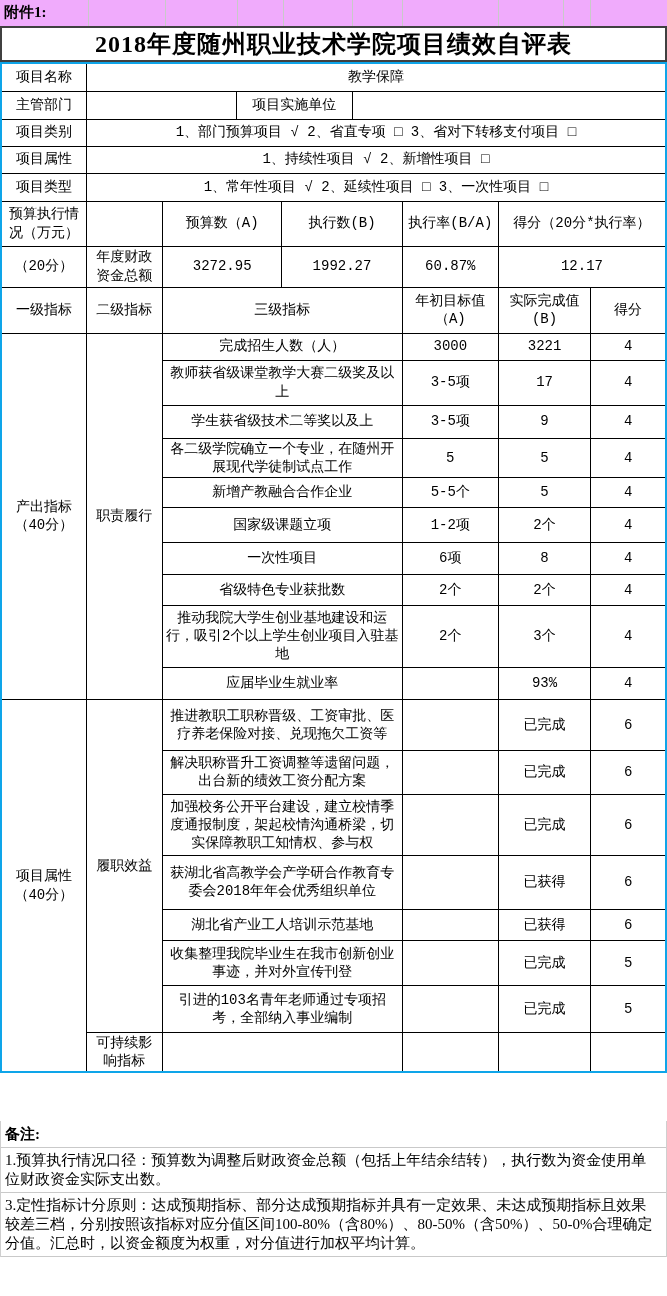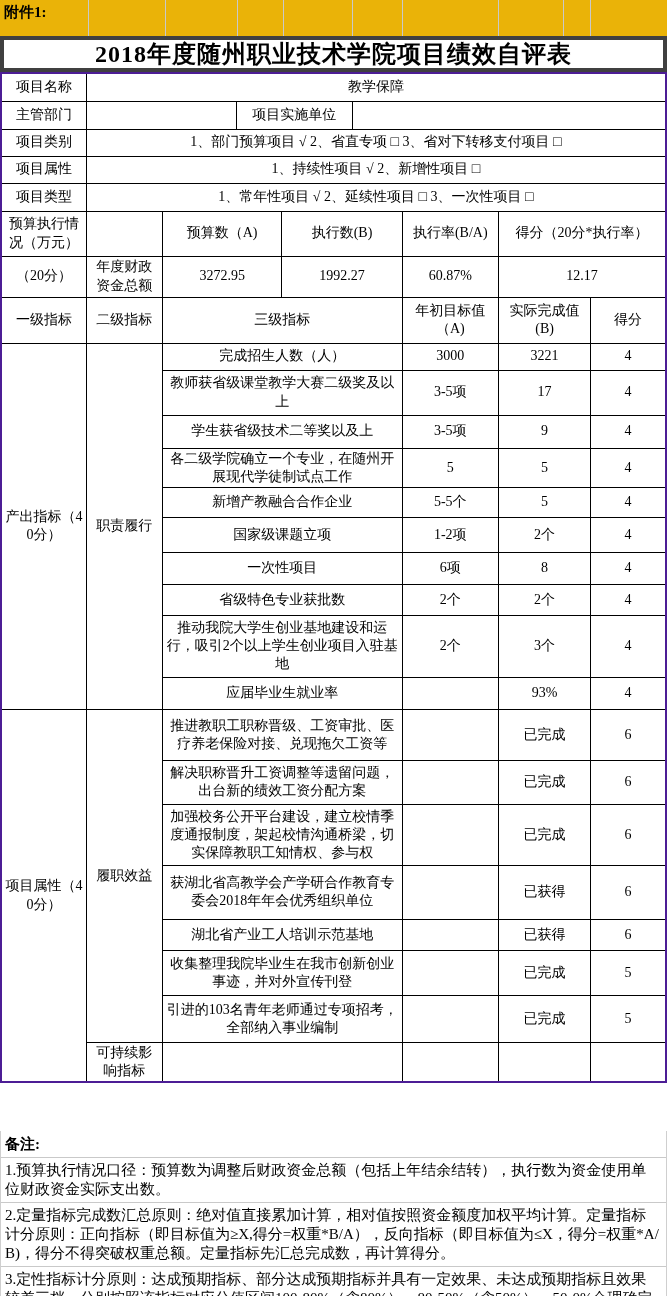--- a/index.html
+++ b/index.html
@@ -1,33 +1,33 @@
 <!DOCTYPE html>
 <html><head>
 <meta charset="utf-8">
 <style>
   * { box-sizing: border-box; margin: 0; padding: 0; }
   body { background: #e8e8e8; font-family: "Liberation Serif", "DejaVu Serif", serif; color: #000; }
   .page { position: relative; width: 667px; height: 1296px; background: #fff; overflow: hidden; }
 
   
-  .top-strip { position: relative; height: 36px; background: #eab308; }
+  .top-strip { position: relative; height: 26px; background: #f0abfc; }
   .top-strip .vline { position: absolute; top: 0; bottom: 0; width: 1px; background: #c9c9c9; }
   .attachment { position: absolute; left: 4px; top: 3px; font-size: 15px; font-weight: bold; }
 
-  .title-box { height: 36px; border: 4px solid #404040; display: flex; align-items: center; justify-content: center; }
+  .title-box { height: 36px; border: 2px solid #404040; display: flex; justify-content: center; }
   .title-box .t { font-size: 24px; font-weight: bold; letter-spacing: 1px; }
 
   .date-row { position: relative; height: 28px; border-left: 2px solid #000; border-right: 2px solid #000; background: #fff; }
   .date-row .vline { position: absolute; top: 0; bottom: 0; width: 1px; background: #b5b5b5; }
   .fill-date { position: absolute; left: 5px; top: 5px; font-size: 15px; font-weight: bold; }
   .total-label { position: absolute; left: 495px; width: 68px; top: 5px; text-align: center; font-size: 15px; font-weight: bold; }
   .total-value { position: absolute; left: 563px; width: 97px; top: 5px; text-align: center; font-size: 15px; }
 
-  table.main { border-collapse: collapse; table-layout: fixed; width: 667px; border: 2px solid #4c1d95; }
+  table.main { border-collapse: collapse; table-layout: fixed; width: 667px; border: 2px solid #0ea5e9; font-family: Liberation Mono, monospace; }
   table.main td { border: 1px solid #000; padding: 1px 3px; vertical-align: middle; text-align: center; font-size: 14px; line-height: 1.3; overflow: hidden; word-break: break-all; }
   td.left { text-align: left; padding-left: 5px; }
   td.lbl { font-size: 14px; }
 
   .notes { border-left: 1px solid #cfcfcf; border-right: 1px solid #cfcfcf; }
   .note-row { border-bottom: 1px solid #c9c9c9; font-size: 15px; line-height: 19px; padding: 3px 5px 3px 4px; word-break: break-all; }
   .note-label { font-weight: bold; font-size: 15px; padding: 4px 4px 3px 4px; border-bottom: 1px solid #c9c9c9; margin-top: 48px; }
 </style>
 </head>
 <body>
@@ -233,18 +233,17 @@
       <td></td>
       <td></td>
       <td></td>
     </tr>
   </tbody>
     </table>
 
   <div class="notes">
     <div class="note-label">备注:</div>
     <div class="note-row">1.预算执行情况口径：预算数为调整后财政资金总额（包括上年结余结转），执行数为资金使用单位财政资金实际支出数。</div>
-    <div class="note-row">2.定量指标完成数汇总原则：绝对值直接累加计算，相对值按照资金额度加权平均计算。定量指标计分原则：正向指标（即目标值为≥X,得分=权重*B/A），反向指标（即目标值为≤X，得分=权重*A/B)，得分不得突破权重总额。定量指标先汇总完成数，再计算得分。</div>
     <div class="note-row">3.定性指标计分原则：达成预期指标、部分达成预期指标并具有一定效果、未达成预期指标且效果较差三档，分别按照该指标对应分值区间100-80%（含80%）、80-50%（含50%）、50-0%合理确定分值。汇总时，以资金额度为权重，对分值进行加权平均计算。</div>
 
   </div>
 
 </div>
 
 </body></html>

